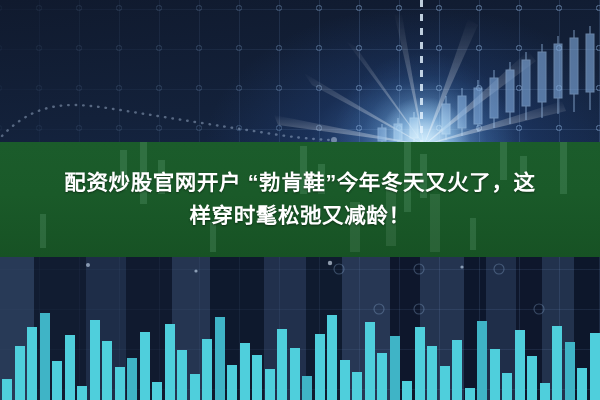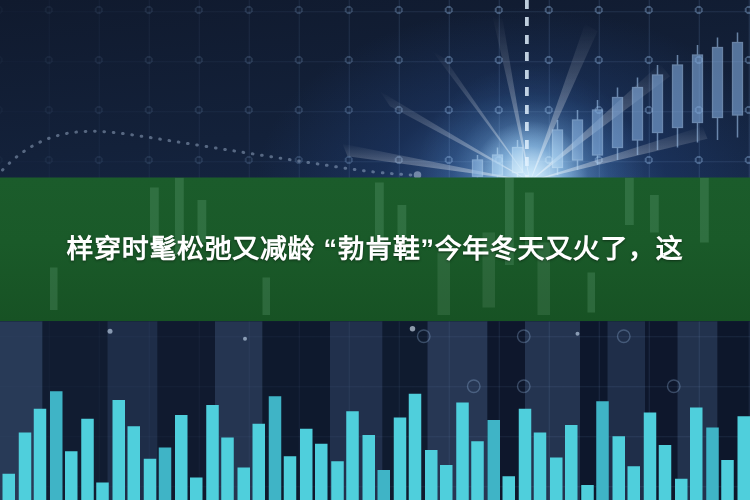--- a/index.html
+++ b/index.html
@@ -180,21 +180,22 @@
         <rect x="470" y="76" width="6" height="32"></rect>
       </g>
       <g fill="#d6f5e2" opacity=".30">
         <rect x="386" y="44" width="10" height="60"></rect>
         <rect x="350" y="60" width="10" height="50"></rect>
         <rect x="430" y="52" width="10" height="58"></rect>
       </g>
     </svg>
 
     <div class="headline">
-      <div class="ln">样穿时髦松弛又减龄 “勃肯鞋”今年冬天又火了，这</div>
+      <div class="ln">配资炒股官网开户 “勃肯鞋”今年冬天又火了，这</div>
+      <div class="ln">样穿时髦松弛又减龄！</div>
     </div>
   </div>
 
   <div class="lower">
 
     <div class="lowerbg">
       <div class="wide" style="left:0px;width:34px;background:rgba(104,140,200,.30)"></div>
       <div class="wide" style="left:34px;width:52px;background:rgba(20,32,56,.55)"></div>
       <div class="wide" style="left:86px;width:40px;background:rgba(92,126,186,.22)"></div>
       <div class="wide" style="left:126px;width:46px;background:rgba(18,30,54,.50)"></div>

